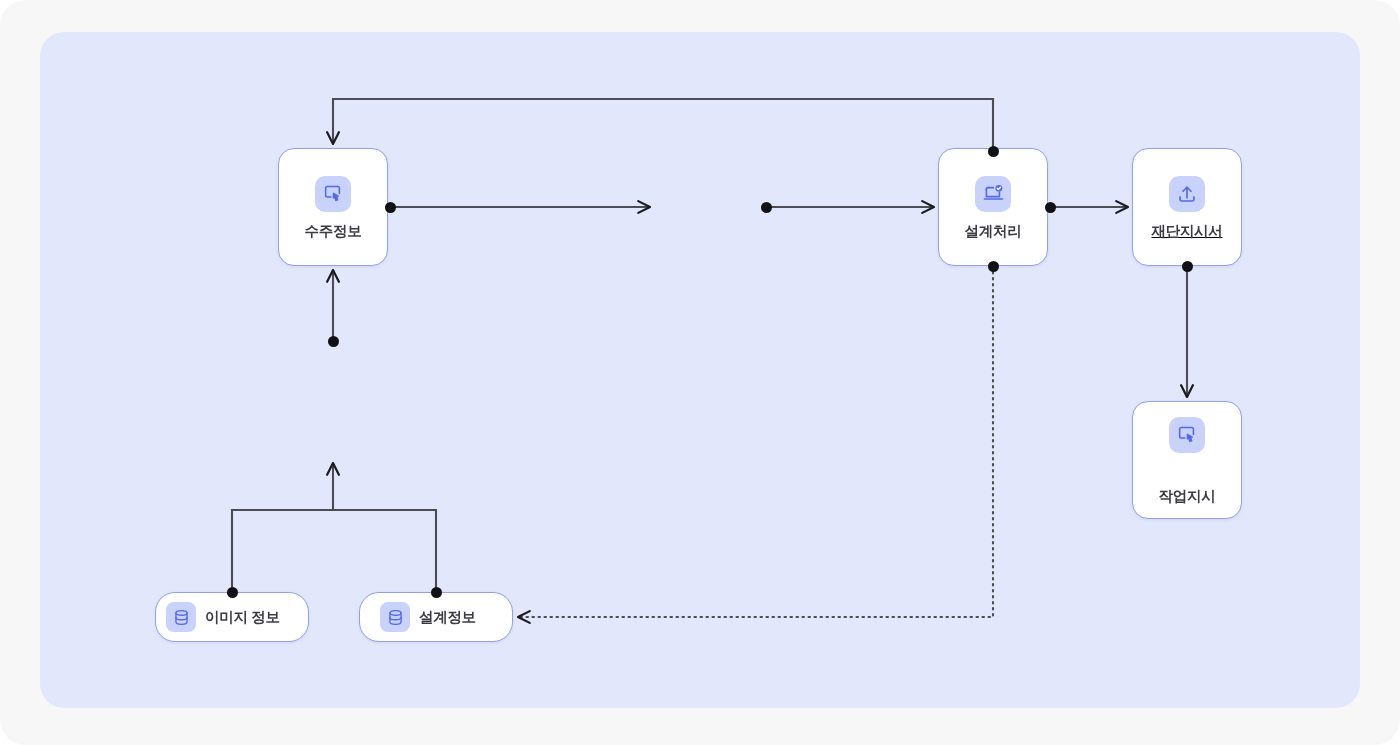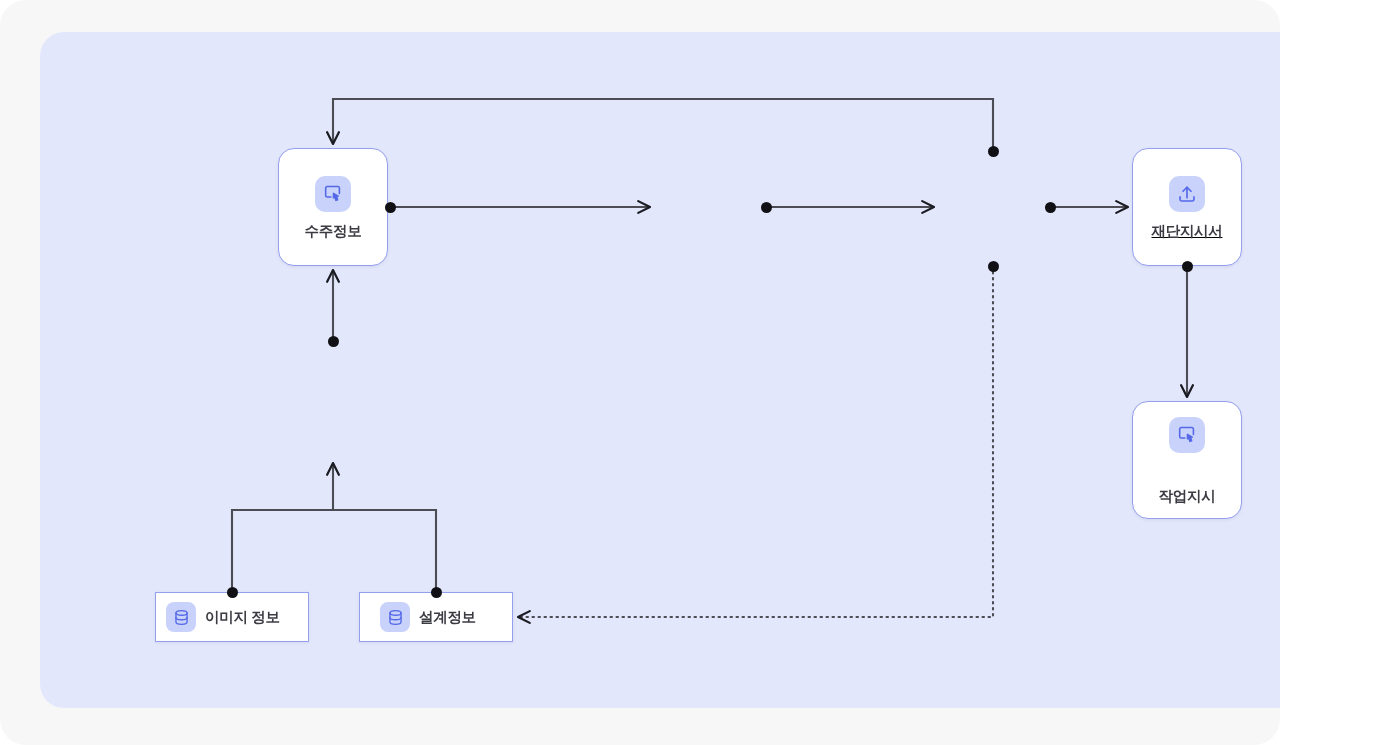--- a/index.html
+++ b/index.html
@@ -8,21 +8,21 @@
     background: #ffffff;
   }
   body {
     width: 1400px;
     height: 745px;
     font-family: "Liberation Sans", "DejaVu Sans", sans-serif;
     overflow: hidden;
   }
   #page {
     position: relative;
-    width: 1280px;
+    width: 1400px;
     height: 745px;
     background: #f7f7f8;
     border-radius: 26px;
     overflow: hidden;
   }
   #canvas {
     position: absolute;
     left: 40px;
     top: 32px;
     width: 1320px;
@@ -52,21 +52,21 @@
     width: 110px;
     height: 118px;
     border-radius: 16px;
     display: flex;
     flex-direction: column;
     align-items: center;
     justify-content: center;
   }
   .node.store {
     height: 50px;
-    border-radius: 0;
+    border-radius: 20px;
     display: flex;
     flex-direction: row;
     align-items: center;
     padding: 0 14px 0 10px;
     gap: 9px;
   }
   .icon-box {
     width: 36px;
     height: 36px;
     border-radius: 10px;
@@ -150,20 +150,32 @@
       <svg width="22" height="22" viewBox="0 0 24 24" fill="none" stroke="#5468e8" stroke-width="1.7" stroke-linecap="round" stroke-linejoin="round">
         <path d="M19 11.5V5.5a1.6 1.6 0 0 0-1.6-1.6H5.6A1.6 1.6 0 0 0 4 5.5v8.2a1.6 1.6 0 0 0 1.6 1.6h4.1"></path>
         <path d="M12.4 11.2v5.1l1.5-1.1 1.2 3.9 2.1-.7-1.2-3.9 1.8-.2z" fill="#5468e8" stroke="#5468e8" stroke-width="1.4"></path>
       </svg>
     </span>
     <span class="node-label">수주정보</span>
   </div>
 
 
 
+  <div class="node process" style="left:938px; top:148px;">
+    <span class="icon-box">
+      <svg width="23" height="23" viewBox="0 0 24 24" fill="none" stroke="#5468e8" stroke-width="1.7" stroke-linecap="round" stroke-linejoin="round">
+        <path d="M4.6 7.2a1.3 1.3 0 0 1 1.3-1.3h6.0"></path>
+        <path d="M4.6 7.2v8.0h13.6v-4.4"></path>
+        <path d="M2.6 17.7h18.8"></path>
+        <circle cx="17.6" cy="6.6" r="3.6" fill="#5468e8" stroke="none"></circle>
+        <path d="M15.9 6.6l1.2 1.2 2.2-2.3" stroke="#ffffff" stroke-width="1.5"></path>
+      </svg>
+    </span>
+    <span class="node-label">설계처리</span>
+  </div>
 
   <div class="node process" style="left:1132px; top:148px;text-decoration:underline;">
     <span class="icon-box">
       <svg width="22" height="22" viewBox="0 0 24 24" fill="none" stroke="#5468e8" stroke-width="1.8" stroke-linecap="round" stroke-linejoin="round">
         <path d="M12 16.2V4.6"></path>
         <path d="M7.6 9L12 4.6 16.4 9"></path>
         <path d="M4.4 15.2v2.6a1.8 1.8 0 0 0 1.8 1.8h11.6a1.8 1.8 0 0 0 1.8-1.8v-2.6"></path>
       </svg>
     </span>
     <span class="node-label">재단지시서</span>

